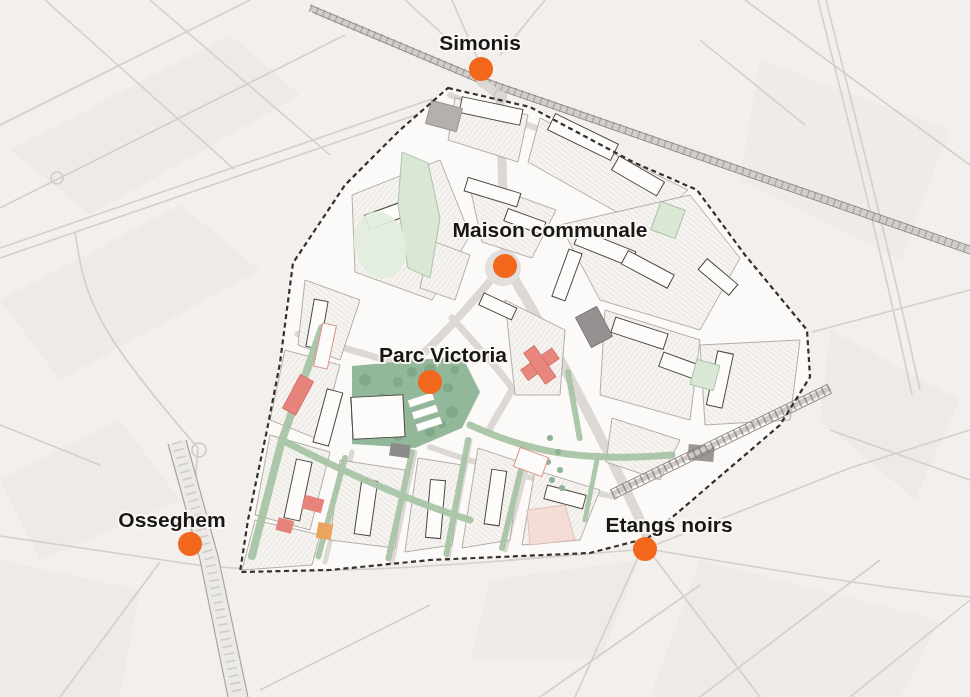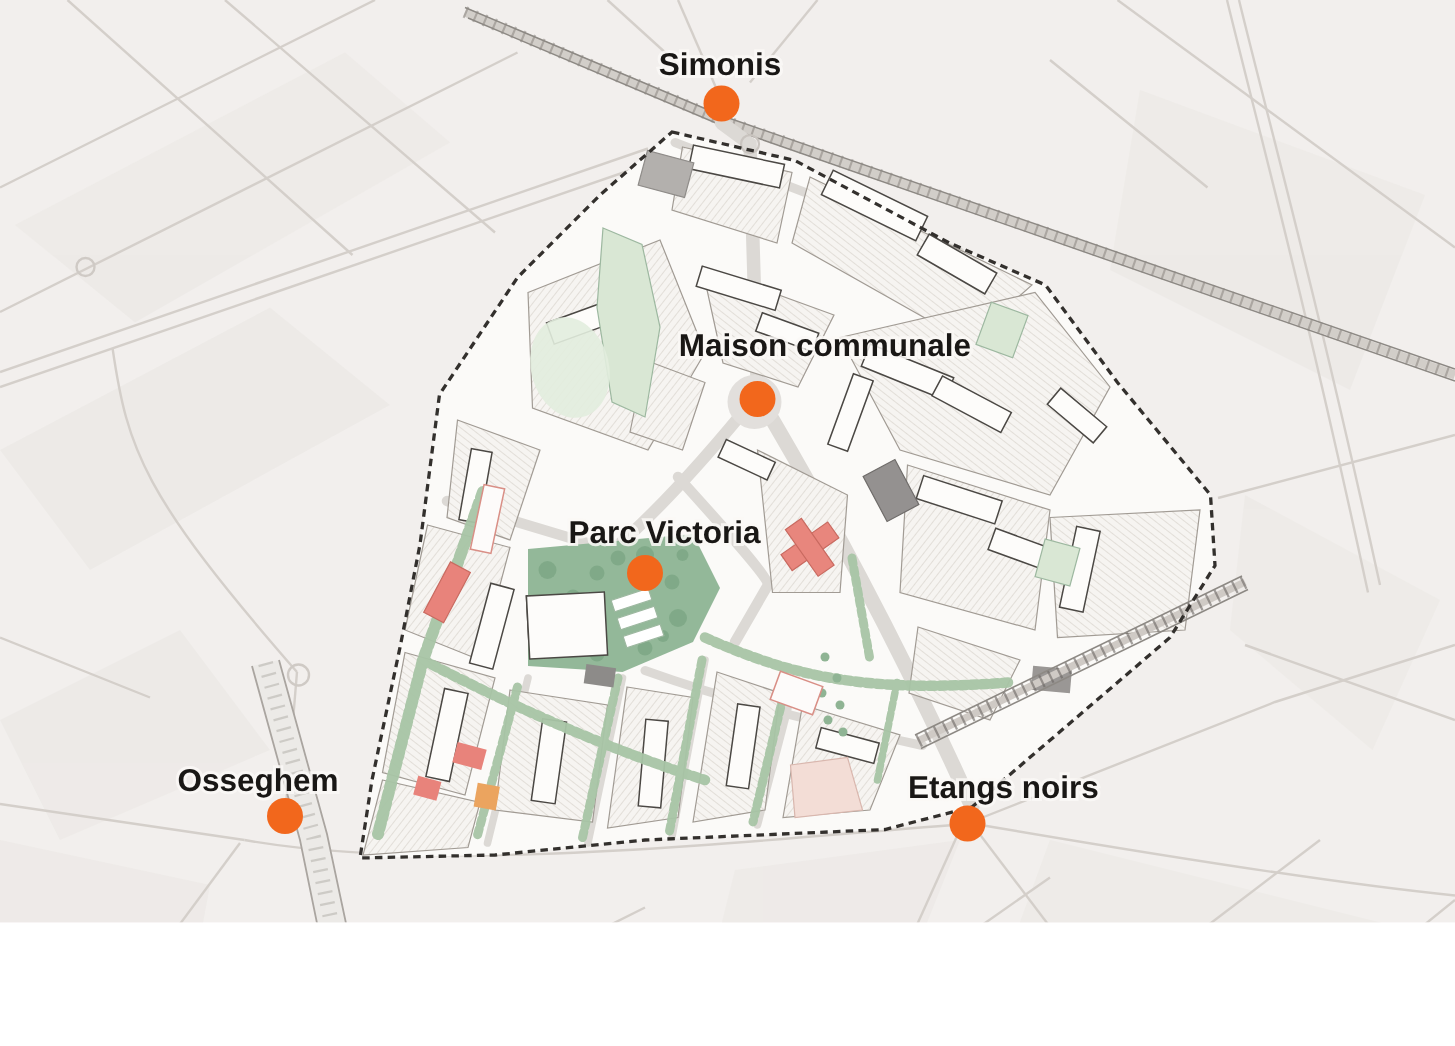--- a/index.html
+++ b/index.html
@@ -1,16 +1,16 @@
 <!DOCTYPE html>
 <html><head>
 <meta charset="utf-8">
 <style>
   html,body{margin:0;padding:0;background:#ffffff;}
-  .stage{position:relative;width:970px;height:615px;overflow:hidden;
+  .stage{position:relative;width:970px;height:697px;overflow:hidden;
          font-family:"Liberation Sans",sans-serif;background:#f2efed;}
   svg{position:absolute;inset:0;display:block;}
   .station-label{font-family:"Liberation Sans","DejaVu Sans",sans-serif;
                  font-weight:700;font-size:21px;fill:#191715;
                  paint-order:stroke;stroke:rgba(250,248,246,.85);stroke-width:4px;}
 </style>
 </head>
 <body>
 
 <div class="stage">

